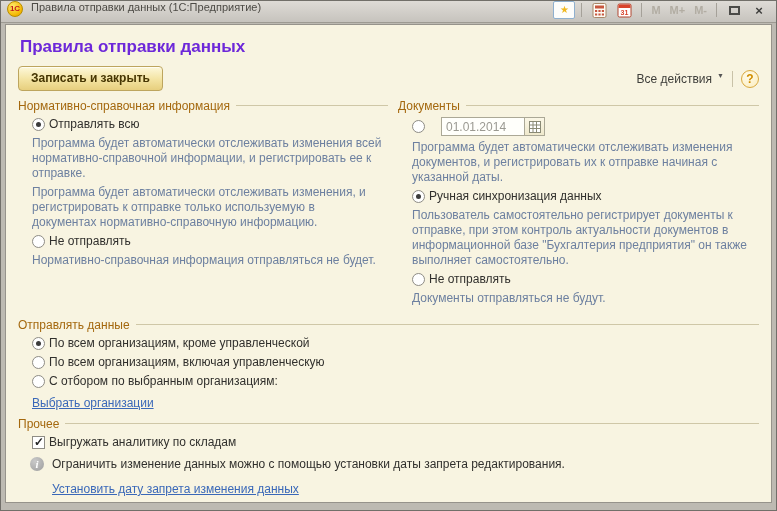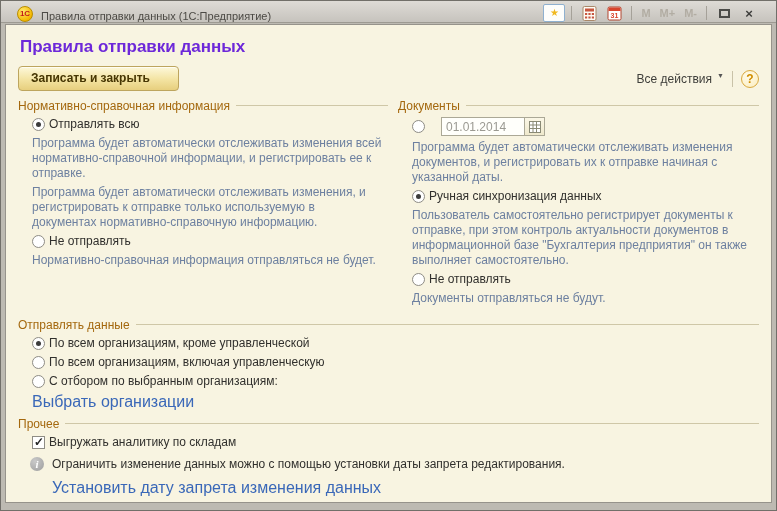--- a/index.html
+++ b/index.html
@@ -3,23 +3,23 @@
 <meta charset="utf-8">
 <style>
   * { box-sizing: border-box; margin: 0; padding: 0; }
   html,body { width:777px; height:511px; }
   body { font-family:"Liberation Sans", sans-serif; }
 
   .win { position:relative; width:777px; height:511px;
          background:#bdbab2; border:1px solid #716f69; overflow:hidden; }
 
   
-  .titlebar { height:22px; display:flex; align-items:flex-end;
+  .titlebar { height:22px; display:flex; align-items:flex-start;
               background:linear-gradient(#dedbd6,#c6c3bd);
-              border-bottom:1px solid #9d9a92; padding:0 16px; }
+              border-bottom:1px solid #9d9a92; padding:0 6px; }
   .app-icon { width:16px; height:16px; border-radius:50%;
               background:radial-gradient(circle at 35% 30%, #ffe96b, #f4b700 70%, #cf9700);
               border:1px solid #b98d00; color:#c21a1a; font-weight:bold;
               font-size:8px; line-height:14px; text-align:center; flex:none; }
   .tb-title { margin-left:8px; font-size:11px; color:#4c4a45; white-space:nowrap; }
   .tb-right { margin-left:auto; display:flex; align-items:center; gap:3px; }
   .tb-btn { width:22px; height:18px; display:flex; align-items:center; justify-content:center;
             border-radius:2px; cursor:default; }
   .tb-box { border:1px solid #8fb0cf; background:#fdfdfb; border-radius:2px; }
   .fav-star { color:#f0b81f; font-size:10px; line-height:10px; }
@@ -31,21 +31,21 @@
   
   .content { position:absolute; top:23px; left:4px; right:4px; bottom:7px;
              background:#f8f4e1; border:1px solid #96938b; padding:6px 12px 0 12px;
              overflow:hidden; }
 
   .page-title { margin:6px 0 0 2px; font-size:17px; font-weight:bold; color:#6d28d9; }
 
   .cmdbar { margin-top:9px; display:flex; align-items:center; }
   .btn-save { font-family:"Liberation Sans",sans-serif; font-size:12px; font-weight:bold; color:#463603;
               background:linear-gradient(#fdf8da,#f3e3a1 55%,#e7cf7e);
-              border:1px solid #bda55e; border-radius:4px; padding:4px 28px 5px 12px;
+              border:1px solid #bda55e; border-radius:4px; padding:4px 12px 5px 12px;
               box-shadow:0 1px 0 rgba(255,255,255,.7) inset; cursor:pointer; }
   .cmd-right { margin-left:auto; display:flex; align-items:center; }
   .all-actions { font-size:12px; color:#3e3e3a; display:flex; align-items:flex-start; gap:5px; cursor:pointer; }
   .dd-arrow { font-size:7px; color:#555; }
   .cmd-sep { width:1px; height:16px; background:#c9c2a8; margin:0 8px; }
   .help-btn { width:18px; height:18px; border-radius:50%; border:1px solid #d9a93f;
               background:radial-gradient(circle at 35% 30%, #fffbe8, #fbedc0);
               color:#d08d00; font-weight:bold; font-size:12px; line-height:16px;
               text-align:center; cursor:pointer; }
 
@@ -66,21 +66,21 @@
   .opt-label { margin-left:4px; font-size:12px; color:#31302d; white-space:nowrap; }
   .desc { margin:4px 6px 4px 14px; font-size:12px; line-height:15px; color:#6d80a0; }
 
   .date-input { margin-left:16px; width:84px; height:19px; border:1px solid #aba896;
                 background:#fffffb; color:#9b9a92; font-size:12px; padding:0 4px;
                 font-family:"Liberation Sans",sans-serif; }
   .date-pick { width:20px; height:19px; border:1px solid #aba896; border-left:none;
                background:linear-gradient(#fbf7e6,#efe9cd); display:flex; align-items:center;
                justify-content:center; cursor:pointer; }
 
-  .link { font-size:16px; color:#3a68b8; cursor:pointer; }
+  .link { font-size:12px; color:#3a68b8; text-decoration:underline; cursor:pointer; }
   .link-row { margin:5px 0 4px 14px; height:15px; line-height:15px; }
 
   .section { margin-top:7px; }
 
   .checkbox { width:13px; height:13px; background:#fff; border:1px solid #8e8c85;
               position:relative; flex:none; cursor:pointer; }
   .checkbox.checked::after { content:"\2713"; position:absolute; left:1px; top:-2px;
               font-size:12px; font-weight:bold; color:#262626; }
 
   .info-row { display:flex; align-items:center; margin:7px 0 0 12px; }

